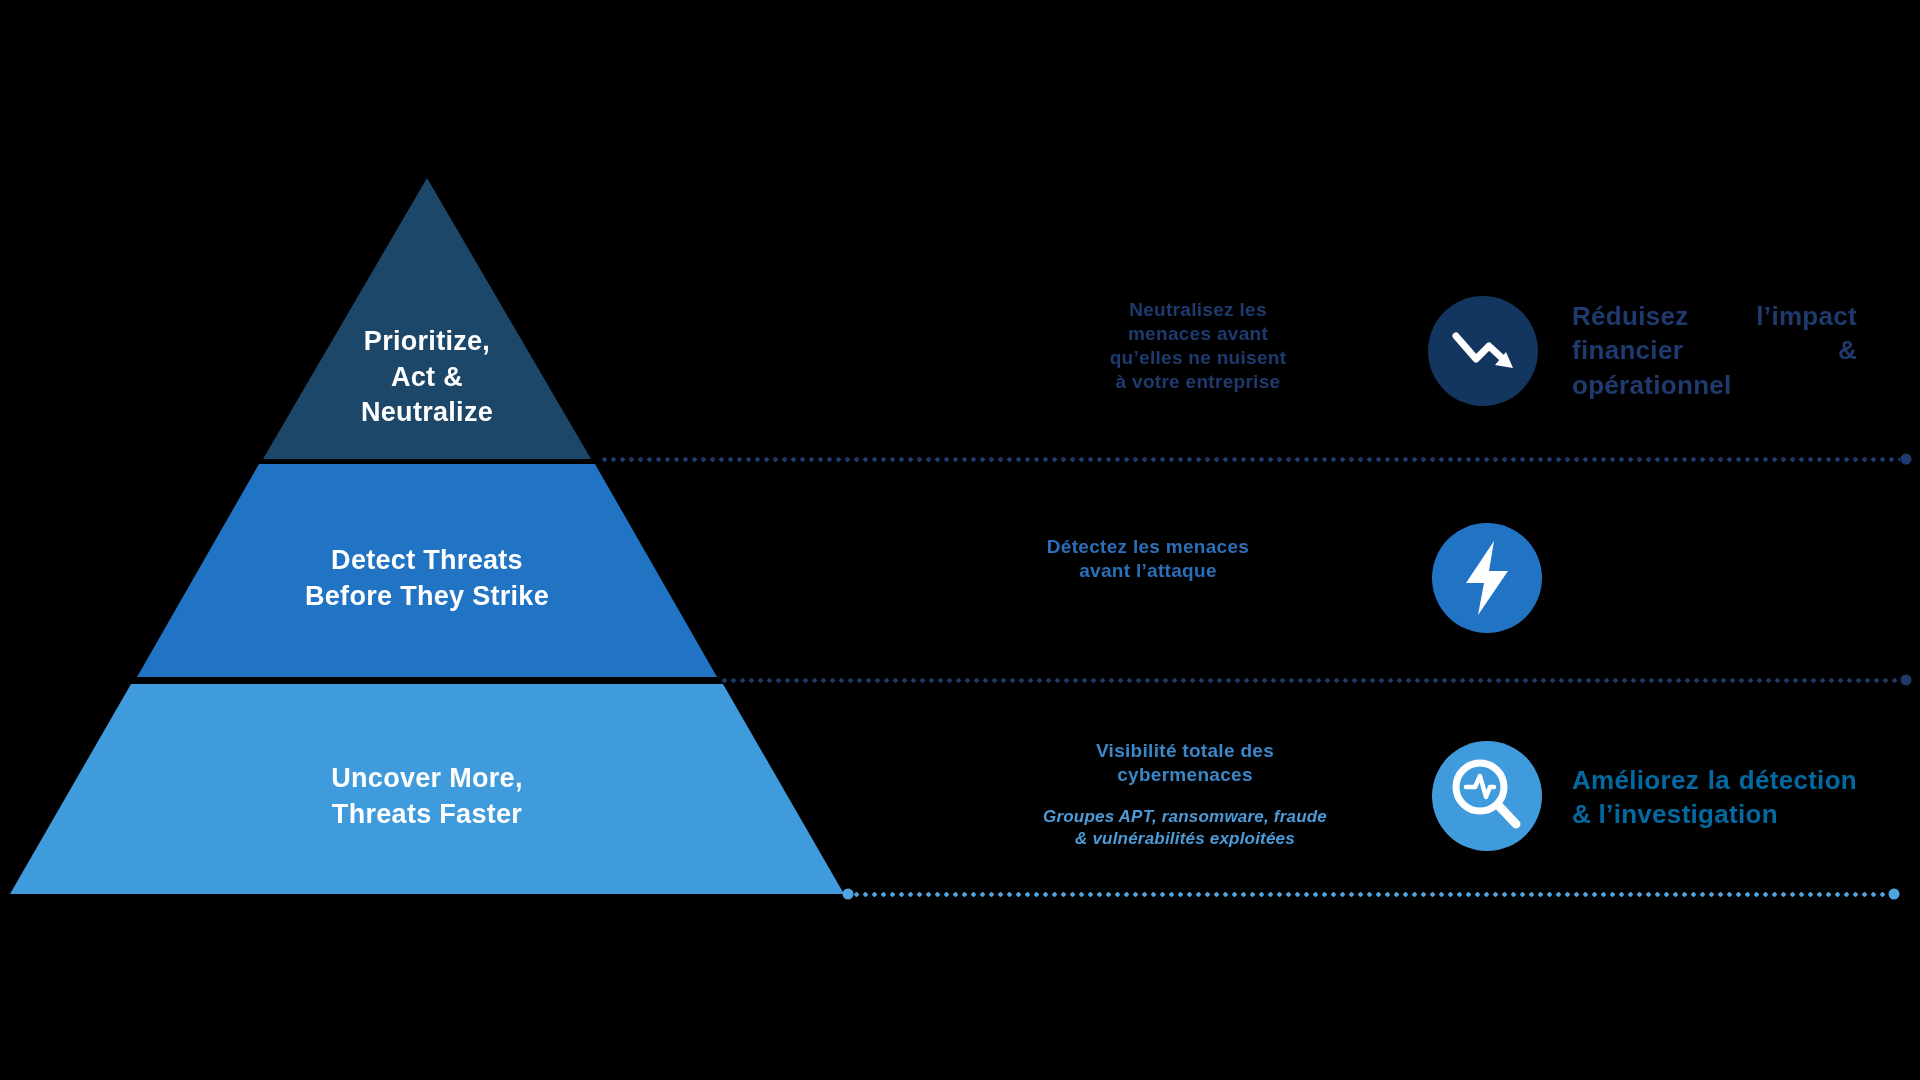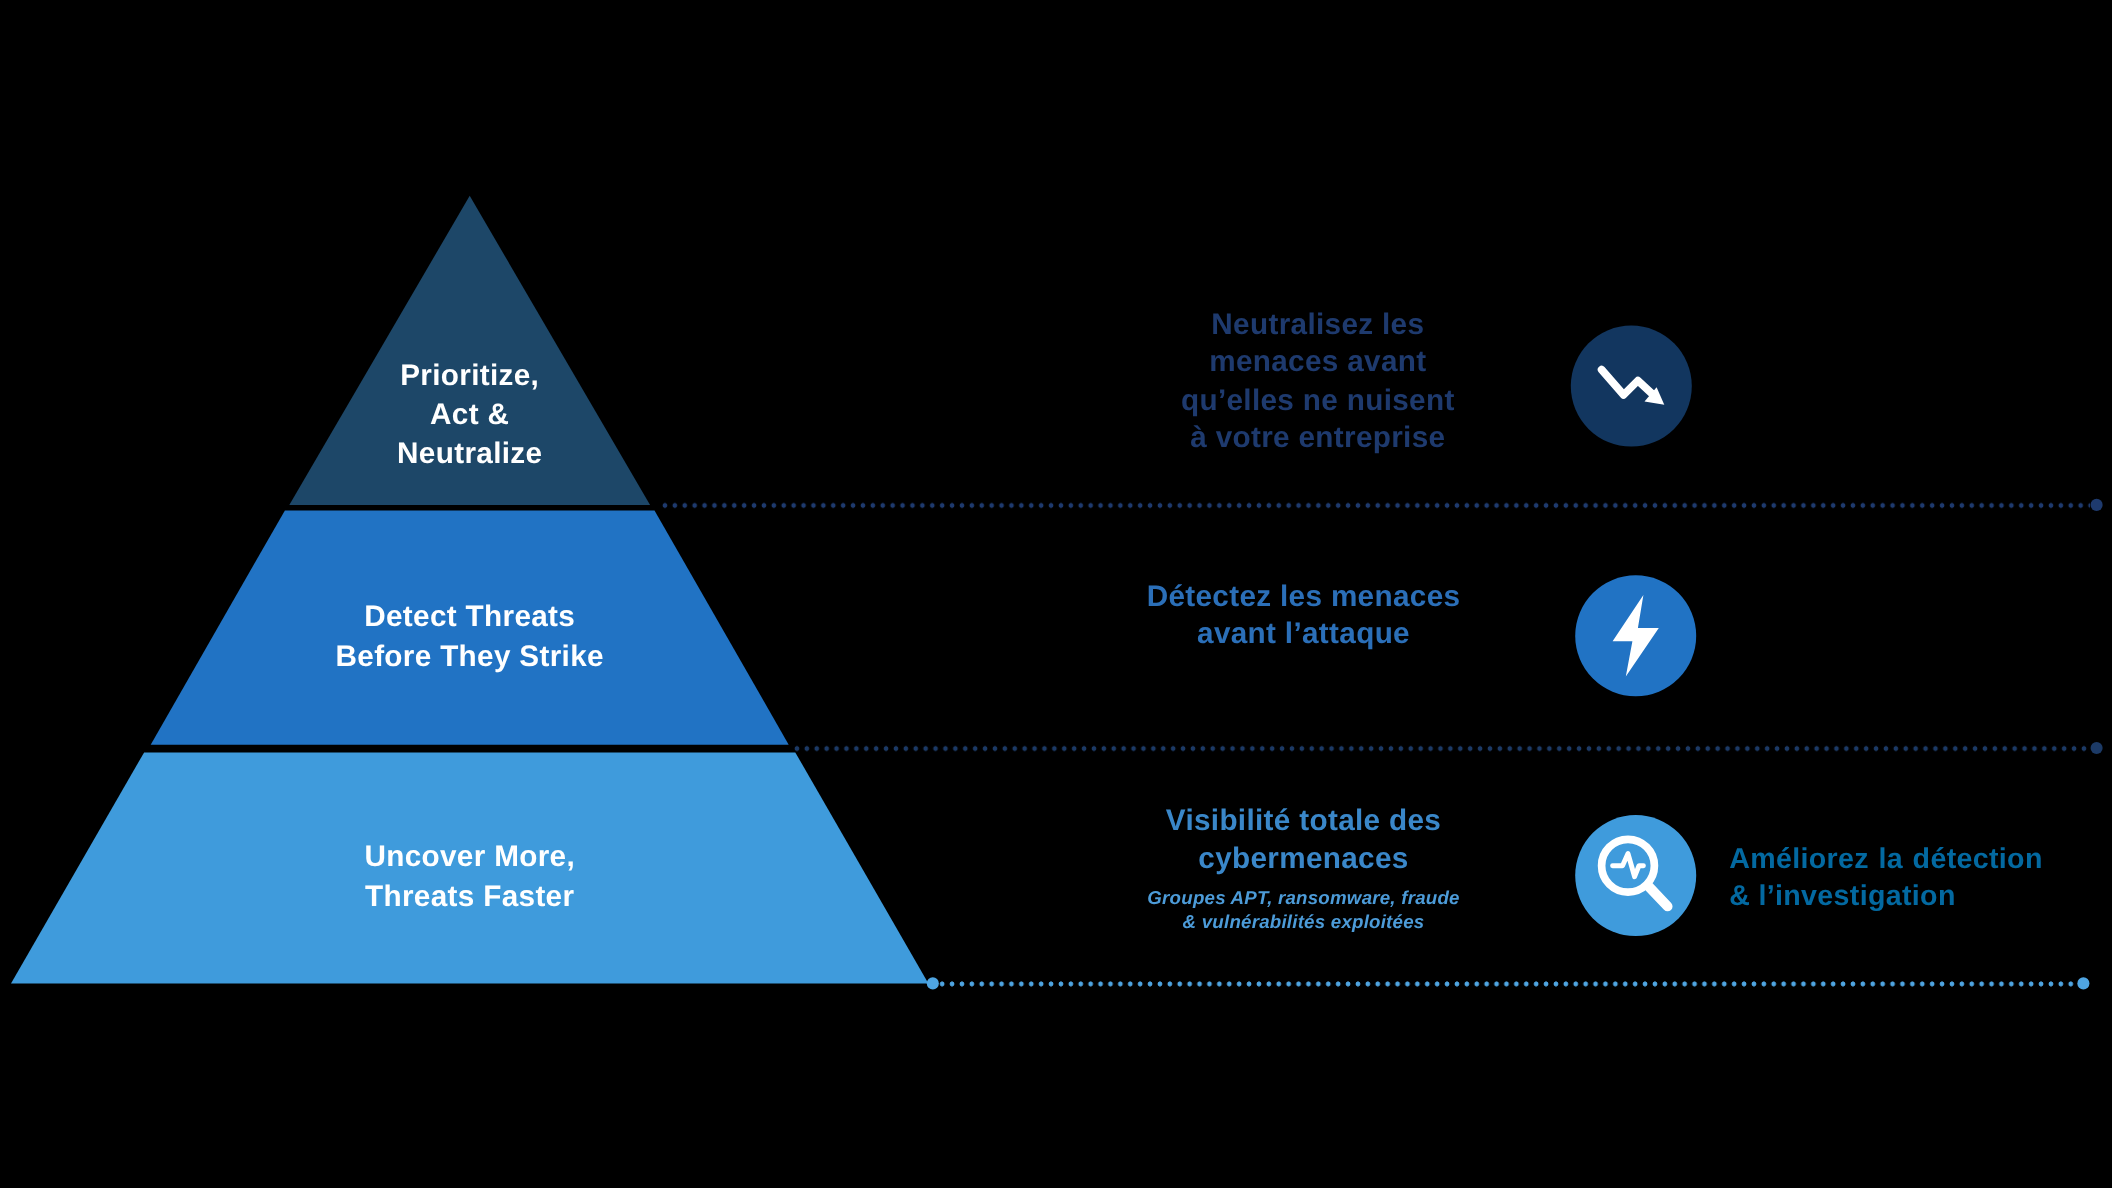--- a/index.html
+++ b/index.html
@@ -27,21 +27,21 @@
     line-height: 1.32;
     letter-spacing: 0.3px;
   }
 
   .benefit {
     position: absolute;
     transform: translate(-50%, -50%);
     width: 480px;
     text-align: center;
     white-space: pre-line;
-    font-size: 27px;
+    font-size: 19px;
     line-height: 1.27;
     letter-spacing: 0.3px;
   }
   .benefit-sub {
     position: absolute;
     transform: translate(-50%, -50%);
     width: 440px;
     text-align: center;
     white-space: pre-line;
     font-size: 17px;
@@ -117,22 +117,23 @@
 qu’elles ne nuisent
 à votre entreprise</div>
 
   <div class="icon-badge" style="left: 1428px; top: 296px; background-color: rgb(18, 54, 95);">
     <svg width="110" height="110" viewBox="0 0 110 110">
       <polyline points="28,40 48,63 61,50 74,62" fill="none" stroke="#ffffff" stroke-width="7" stroke-linecap="round" stroke-linejoin="round"></polyline>
       <polygon points="85,72 67,69 78,56" fill="#ffffff"></polygon>
     </svg>
   </div>
 
+  <div class="outcome" style="left: 1572px; top: 350px; color: rgb(30, 58, 110);">Réduisez l’impact financier &amp; opérationnel</div>
 
-  <div class="benefit" style="left: 1185px; top: 559px; color: rgb(43, 111, 184);">Détectez les menaces
+  <div class="benefit" style="left: 1148px; top: 559px; color: rgb(43, 111, 184);">Détectez les menaces
 avant l’attaque</div>
 
   <div class="icon-badge" style="left: 1432px; top: 523px; background-color: rgb(33, 115, 196);">
     <svg width="110" height="110" viewBox="0 0 110 110">
       <polygon points="62,18 34,60 52,60 46,92 76,48 57,48" fill="#ffffff"></polygon>
     </svg>
   </div>
 
 
   <div class="benefit" style="left: 1185px; top: 763px; color: rgb(58, 135, 201);">Visibilité totale des

